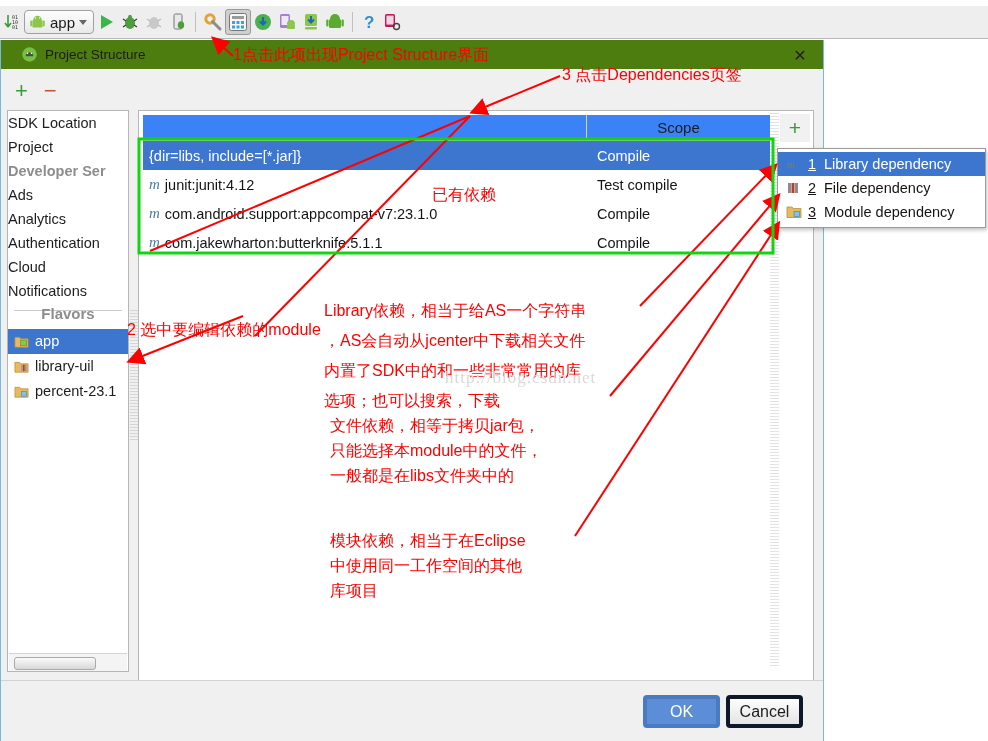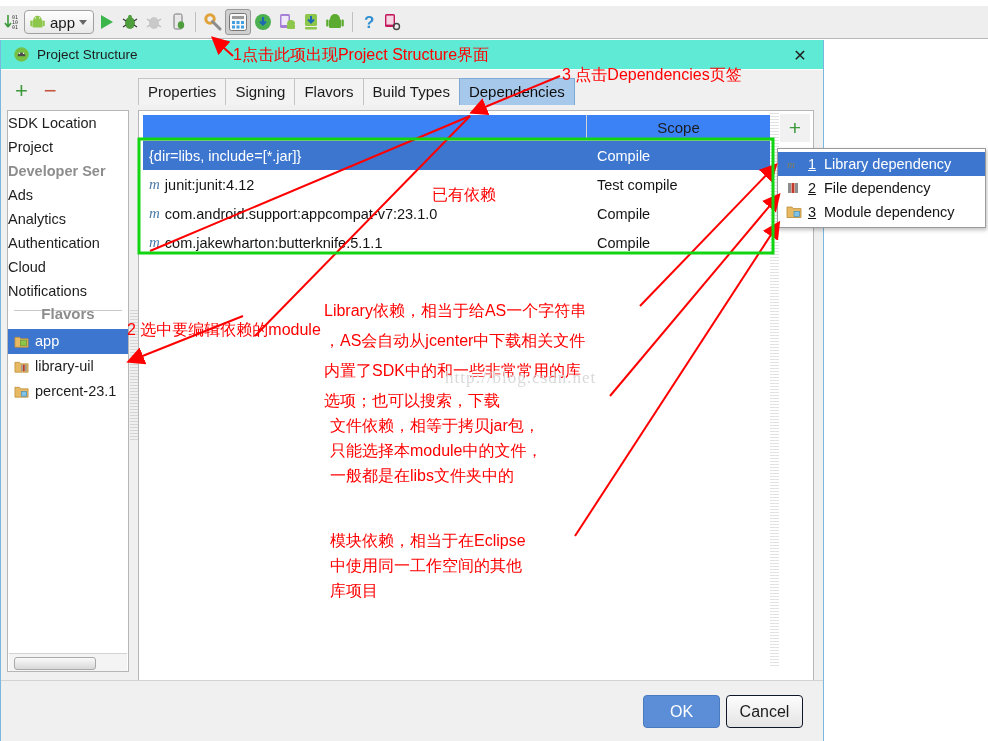--- a/index.html
+++ b/index.html
@@ -35,22 +35,22 @@
 
   
   .dialog {
     position: absolute; left: 0px; top: 34px;
     width: 824px; height: 707px;
     background: #f2f2f2;
     border: 1px solid #7ab8e0;
     border-top: none;
   }
   .dlg-titlebar {
-    position: relative; height: 30px; background: #5eead4;
-    display: flex; align-items: center; padding-left: 12px;
+    position: relative; height: 30px; background: #4d7c0f;
+    display: flex; align-items: center; padding-left: 20px;
     border-bottom: 1px solid #ffffff;
   }
   .dlg-title-text { font-size: 13.5px; color: #1d1d1d; margin-left: 7px; }
   .dlg-close {
     position: absolute; right: 14px; top: 7px;
     width: 18px; height: 18px; cursor: default;
     color: #222; font-size: 16px; line-height: 17px; text-align: center;
     font-family: "DejaVu Sans", sans-serif;
   }
 
@@ -163,21 +163,21 @@
   .ctx-num { text-decoration: underline; width: 10px; }
   .ctx-ico { width: 16px; height: 14px; flex: 0 0 16px; }
 
   
   .dlg-footer {
     position: absolute; left: 0; right: 0; bottom: 0; height: 66px;
     background: #f0f0f0; border-top: 1px solid #d3d3d3;
   }
   .btn {
     position: absolute; top: 14px; height: 33px; min-width: 77px;
-    font-size: 16px; border-radius: 4px; border: 1px solid #0f172a;
+    font-size: 16px; border-radius: 4px; border: 4px solid #0f172a;
     display: flex; align-items: center; justify-content: center;
   }
   .btn-ok { left: 642px; background: #5b8ed6; border-color: #4a7bc0; color: #ffffff; }
   .btn-cancel { left: 725px; background: linear-gradient(#fdfdfd,#e4e4e4); color: #1c1c1c; }
 
   
   .anno-layer { position:absolute; left:0; top:0; width:988px; height:741px; pointer-events:none; z-index: 60; border-radius: 10px; }
   .anno-text {
     position: absolute; color: #ff0000; font-size: 16px; line-height: 22px;
     font-family: "Liberation Sans", sans-serif; white-space: pre;
@@ -371,27 +371,20 @@
 
           <div class="hscroll-track">
             <div class="hscroll-thumb"></div>
           </div>
         </div>
         <div class="side-vscroll">
           <div class="side-vscroll-dots"></div>
         </div>
       </div>
 
-      <div class="tabs">
-        <div class="tab">Properties</div>
-        <div class="tab">Signing</div>
-        <div class="tab">Flavors</div>
-        <div class="tab">Build Types</div>
-        <div class="tab active">Dependencies</div>
-      </div>
 
       <div class="right-pane">
         <div class="dep-table">
           <div class="dep-head">
             <div class="col-name"></div>
             <div class="col-scope">Scope</div>
           </div>
 
           <div class="dep-row sel">
             <div class="cell-name">

